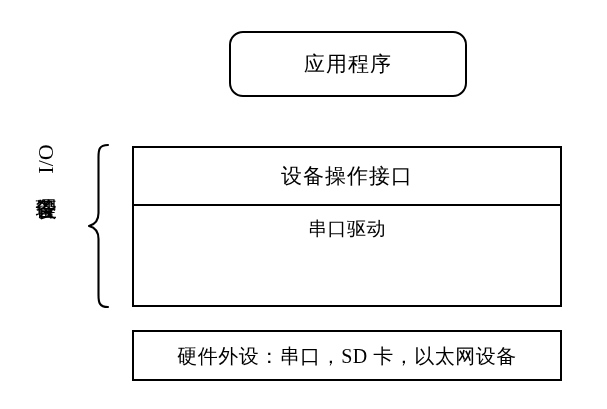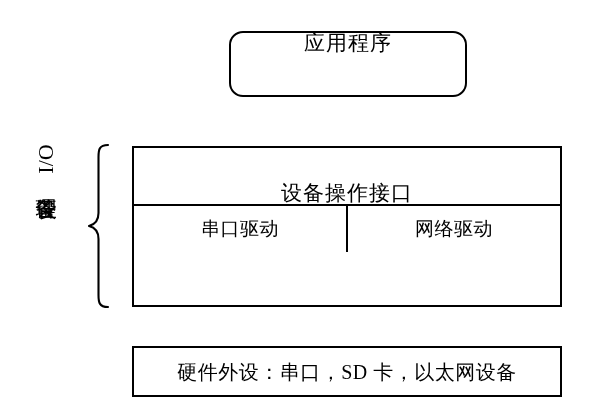--- a/index.html
+++ b/index.html
@@ -25,20 +25,21 @@
     position: absolute;
     left: 229px;
     top: 31px;
     width: 238px;
     height: 66px;
     box-sizing: border-box;
     border: 2.2px solid #000000;
     border-radius: 14px;
     background: #ffffff;
     display: flex;
+    align-items: center;
     justify-content: center;
   }
   .app-box-label {
     font-size: 21px;
     line-height: 1;
     letter-spacing: 1px;
     white-space: nowrap;
   }
 
   
@@ -95,21 +96,21 @@
     height: 161px;
     box-sizing: border-box;
     border: 2.2px solid #000000;
     background: #ffffff;
     display: flex;
     flex-direction: column;
   }
   .stack-row {
     box-sizing: border-box;
     display: flex;
-    align-items: flex-end;
+    align-items: center;
     justify-content: center;
   }
   .stack-row.r1 { height: 58px; border-bottom: 2.2px solid #000000; }
   .stack-row.r2 { height: 53px; border-bottom: 2.2px solid #000000; }
   .stack-row.r3 { height: 45.6px; }
   .stack-row-label {
     font-size: 21px;
     line-height: 1;
     letter-spacing: 1px;
     white-space: nowrap;
@@ -136,21 +137,21 @@
     font-size: 19px;
     line-height: 1;
     letter-spacing: 0.5px;
     white-space: nowrap;
   }
 
   
   .hw-box {
     position: absolute;
     left: 132px;
-    top: 346px;
+    top: 330px;
     width: 430px;
     height: 51px;
     box-sizing: border-box;
     border: 2.2px solid #000000;
     background: #ffffff;
     display: flex;
     align-items: center;
     justify-content: center;
   }
   .hw-box-label {
@@ -191,23 +192,20 @@
     <div class="stack-row r1">
       <span class="stack-row-label">设备操作接口</span>
     </div>
 
 
     <div class="stack-row r3">
       <div class="driver-row">
         <div class="driver-cell">
           <span class="driver-cell-label">串口驱动</span>
         </div>
-        <div class="driver-cell">
-          <span class="driver-cell-label">网络驱动</span>
-        </div>
       </div>
     </div>
 
   </div>
 
   <div class="hw-box">
     <span class="hw-box-label">硬件外设：串口，SD 卡，以太网设备</span>
   </div>
 
 </div>

